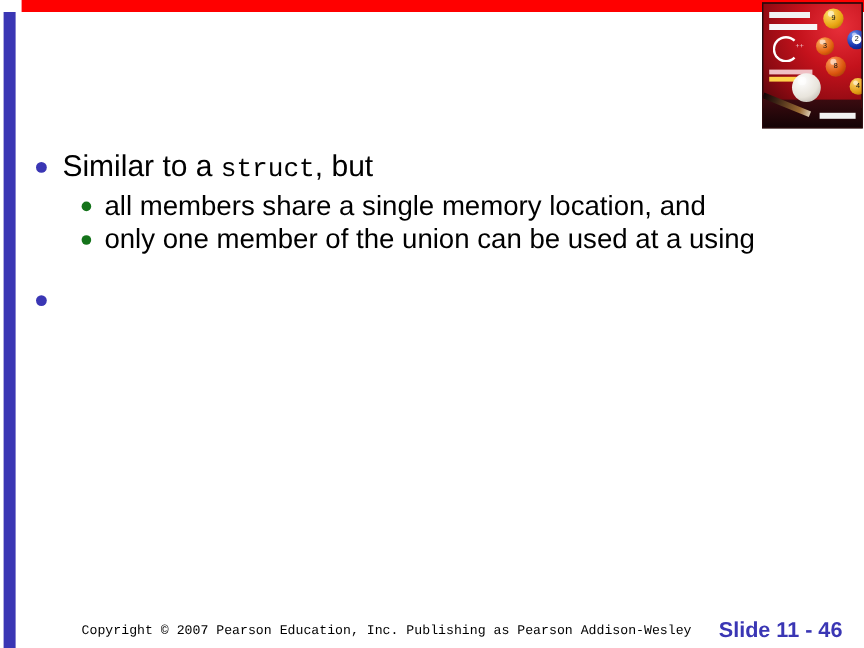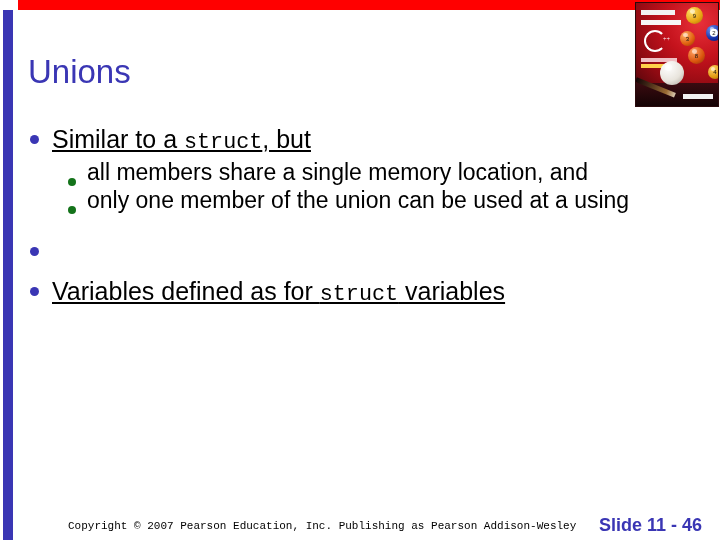--- a/index.html
+++ b/index.html
@@ -178,21 +178,21 @@
     left: 30px;
     top: 124px;
     width: 664px;
   }
 
   .bullet-row {
     display: flex;
     align-items: flex-start;
   }
   .bullet-l1 { margin-bottom: 0px; }
-  .bullet-l2 { margin-left: 38px; align-items: flex-end; }
+  .bullet-l2 { margin-left: 38px; }
 
   .dot {
     flex: 0 0 auto;
     border-radius: 50%;
     display: inline-block;
   }
   .dot-l1 {
     width: 9px; height: 9px;
     background: #3a36b4;
     margin-top: 11px;
@@ -205,21 +205,20 @@
     margin-right: 11px;
   }
 
   .btext {
     color: #000000;
     font-family: "Liberation Sans", sans-serif;
   }
   .btext-l1 {
     font-size: 25px;
     line-height: 30px;
-    text-decoration: underline;
   }
   .btext-l2 {
     font-size: 23px;
     line-height: 28px;
   }
   .mono {
     font-family: "Liberation Mono", monospace;
     font-size: 0.87em;
     letter-spacing: 0px;
   }
@@ -279,21 +278,20 @@
       <span class="ball-num">8</span>
     </div>
     <div class="ball" id="ball-4">
       <span class="ball-num">4</span>
     </div>
     <div class="ball" id="cue-ball"></div>
     <div id="cue-stick"></div>
     <div class="cover-author"></div>
   </div>
 
-  <div id="page-title">Unions</div>
 
   <div id="content">
 
     <div class="bullet-row bullet-l1">
       <span class="dot dot-l1"></span>
       <span class="btext btext-l1"><span>Similar to a </span><span class="mono">struct</span><span>, but</span></span>
     </div>
 
     <div class="bullet-row bullet-l2">
       <span class="dot dot-l2"></span>
@@ -306,23 +304,19 @@
     </div>
 
     <div class="gap-lg"></div>
 
     <div class="bullet-row bullet-l1">
       <span class="dot dot-l1"></span>
     </div>
 
     <div class="gap-md"></div>
 
-    <div class="bullet-row bullet-l1">
-      <span class="dot dot-l1"></span>
-      <span class="btext btext-l1"><span>Variables defined as for </span><span class="mono">struct</span><span> variables</span></span>
-    </div>
 
   </div>
 
   <div id="footer-copyright">Copyright © 2007 Pearson Education, Inc. Publishing as Pearson Addison-Wesley</div>
   <div id="footer-slide-number">Slide 11 - 46</div>
 
 </div>
 
 </body></html>

